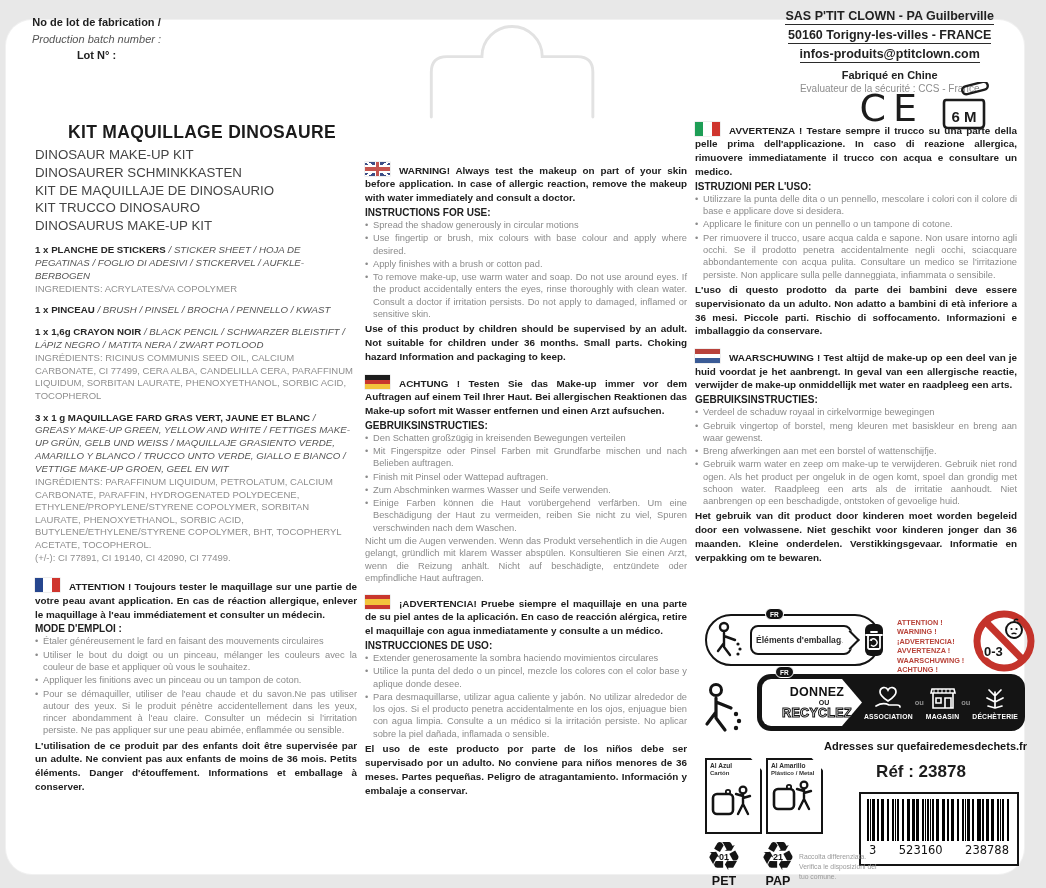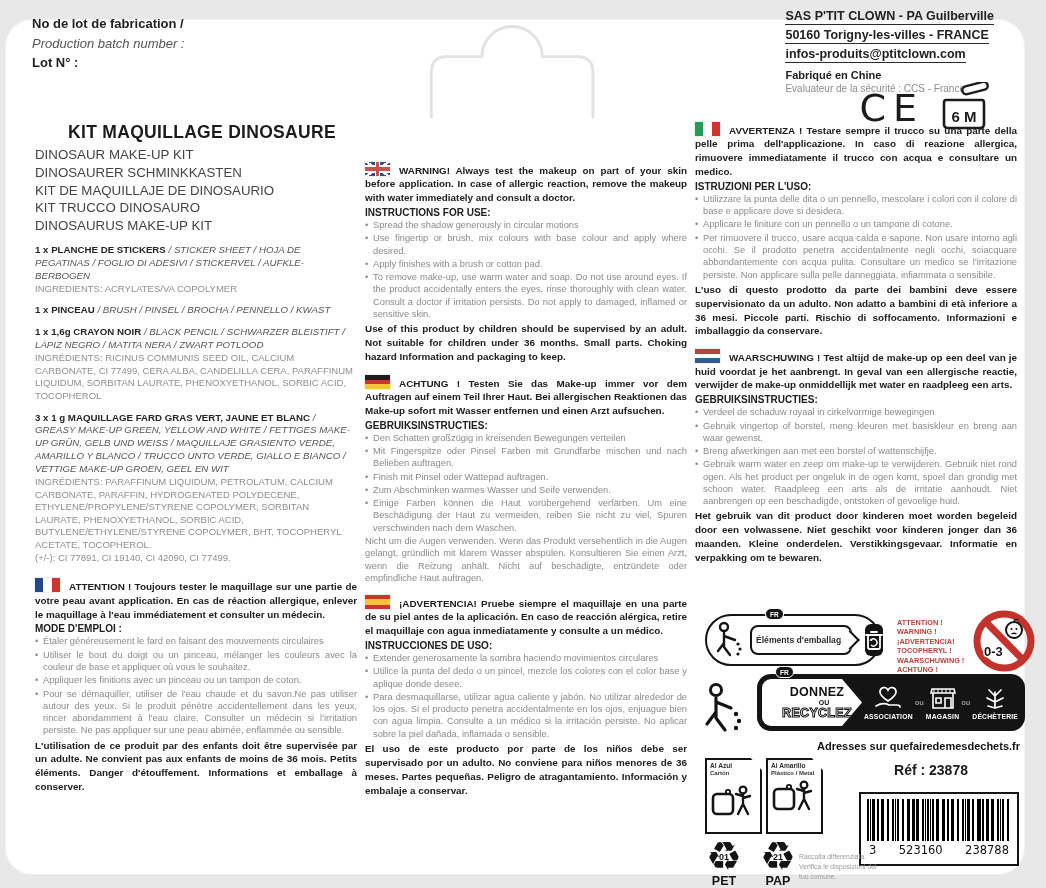--- a/index.html
+++ b/index.html
@@ -1,23 +1,23 @@
 <!DOCTYPE html>
 <html><head>
 <meta charset="utf-8">
 <style>
   html,body{margin:0;padding:0;}
   body{width:1046px;height:888px;position:relative;background:#e8e8e8;font-family:"Liberation Sans",sans-serif;color:#2e2e2e;overflow:hidden;}
   .card{position:absolute;left:6px;top:20px;right:22px;bottom:14px;background:#ffffff;border-radius:26px;box-shadow:0 0 0 1px #f1f1f1;}
   .hangtab{position:absolute;left:0;top:-2px;width:100%;height:120px;pointer-events:none;}
   
-  .batch{position:absolute;left:26px;top:-6px;font-size:13px;line-height:1.5;color:#222;}
+  .batch{position:absolute;left:26px;top:-6px;font-size:11px;line-height:1.5;color:#222;text-align:center;}
   .batch .b1,.batch .b3{font-weight:bold;}
   .batch .b2{font-style:italic;color:#555;}
-  .maker{position:absolute;right:30px;top:-14px;text-align:left;}
+  .maker{position:absolute;right:30px;top:-14px;text-align:center;}
   .maker .m-line{display:inline-block;font-weight:bold;font-size:12.5px;color:#222;border-bottom:1.5px solid #2b2b2b;padding-bottom:1px;margin-top:2px;}
   .maker .m4{font-weight:bold;font-size:11px;margin-top:6px;color:#222;}
   .maker .m5{font-size:10px;color:#8d8d8d;margin-top:2px;}
   .cert{position:absolute;right:34px;top:62px;display:flex;align-items:flex-end;gap:14px;}
   .ce{font-size:38px;letter-spacing:7px;color:#1c1c1c;font-family:"DejaVu Sans",sans-serif;}
   
   .col{position:absolute;top:102px;width:322px;}
   .col-left{left:29px;}
   .col-mid{left:359px;margin-top:40px;}
   .col-right{left:689px;}
@@ -62,26 +62,26 @@
   .band{position:absolute;left:58px;top:66px;width:268px;height:57px;background:#141414;border-radius:14px;display:flex;align-items:center;box-sizing:border-box;padding:5px;}
   .band .fr-pill{left:18px;}
   .donnez{width:100px;height:100%;background:#fff;border-radius:9px;clip-path:polygon(0 0,80% 0,100% 50%,80% 100%,0 100%);display:flex;flex-direction:column;align-items:center;justify-content:center;padding-left:10px;box-sizing:border-box;}
   .donnez .d1{font-size:12.5px;font-weight:bold;color:#111;letter-spacing:.3px;}
   .donnez .d2{font-size:7px;font-weight:bold;color:#111;margin:0 0 0 14px;}
   .donnez .d3{font-size:12.5px;font-weight:bold;color:#fff;-webkit-text-stroke:1px #111;letter-spacing:.3px;}
   .band-opts{flex:1;display:flex;align-items:center;justify-content:space-evenly;}
   .opt{display:flex;flex-direction:column;align-items:center;gap:1px;}
   .opt .opt-label{color:#fff;font-weight:bold;font-size:6.8px;letter-spacing:.2px;}
   .ou{color:#8f8f8f;font-size:7.5px;font-weight:bold;}
-  .adresses{position:absolute;right:13px;top:132px;font-size:11px;font-weight:bold;color:#141414;}
+  .adresses{position:absolute;right:6px;top:132px;font-size:11px;font-weight:bold;color:#141414;}
   .bins-es{position:absolute;left:6px;top:150px;display:flex;gap:4px;}
   .es-box{width:57px;height:76px;border:2px solid #141414;box-sizing:border-box;padding:2px 3px;position:relative;clip-path:polygon(0 0,80% 0,100% 16%,100% 100%,0 100%);background:#fff;}
   .es-box .et{font-size:6.6px;font-weight:bold;line-height:1.15;}
   .es-box .es{font-size:6px;font-weight:bold;color:#333;line-height:1.1;}
-  .ref{position:absolute;left:144px;top:154px;width:176px;text-align:center;font-size:14px;font-weight:bold;color:#1c1c1c;}
+  .ref{position:absolute;left:134px;top:154px;width:176px;text-align:center;font-size:17px;font-weight:bold;color:#1c1c1c;}
   .barcode-box{position:absolute;left:160px;top:184px;width:160px;height:74px;border:2px solid #141414;background:#fff;box-sizing:border-box;padding:5px 6px 3px 6px;}
   .bars{height:42px;background:
     repeating-linear-gradient(90deg,#000 0 2px,transparent 2px 5px),
     repeating-linear-gradient(90deg,#000 0 1px,transparent 1px 7px),
     repeating-linear-gradient(90deg,transparent 0 3px,#000 3px 4px,transparent 4px 11px);}
   .bc-digits{display:flex;justify-content:space-between;font-size:11.5px;color:#111;margin-top:2px;padding:0 2px;font-family:"DejaVu Sans",sans-serif;}
   .petpap{position:absolute;left:2px;top:228px;display:flex;gap:8px;}
   .pp{width:46px;text-align:center;position:relative;}
   .pp .tri{font-size:40px;line-height:1;color:#141414;font-family:"DejaVu Sans",sans-serif;}
   .pp .num{position:absolute;top:16px;left:0;width:100%;text-align:center;font-size:9px;font-weight:bold;color:#141414;text-shadow:0 0 2px #fff,0 0 2px #fff;}
@@ -229,21 +229,21 @@
           <path d="M6 11 A3.5 3.5 0 1 1 6 16" fill="none" stroke="#fff" stroke-width="1.4"></path>
           <path d="M6 9.5 L4.5 11.5 L7.5 12.2 Z" fill="#fff"></path>
         </svg>
       </span>
     </div>
 
     <div class="warn-list">
       <div>ATTENTION !</div>
       <div>WARNING !</div>
       <div>¡ADVERTENCIA!</div>
-      <div>TOCOPHERYL !</div>
+      <div>AVVERTENZA !</div>
       <div>WAARSCHUWING !</div>
       <div>ACHTUNG !</div>
     </div>
 
     <div class="no03">
       <svg width="72" height="68" viewBox="0 0 72 68">
         <circle cx="37" cy="33" r="27" fill="none" stroke="#c4332b" stroke-width="7"></circle>
         <line x1="18" y1="13" x2="57" y2="53" stroke="#c4332b" stroke-width="7"></line>
         <circle cx="47" cy="22" r="8" fill="#fff" stroke="#141414" stroke-width="2"></circle>
         <path d="M47 13 Q49 10 51 12" fill="none" stroke="#141414" stroke-width="1.6"></path>

